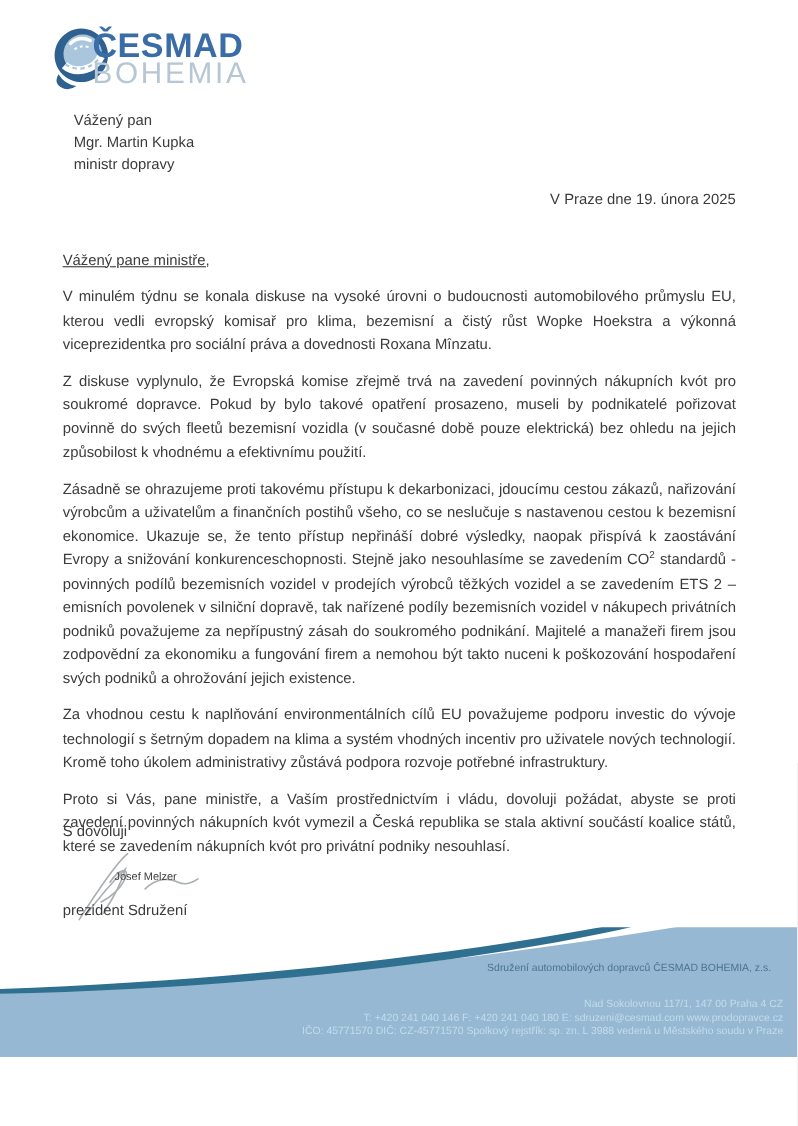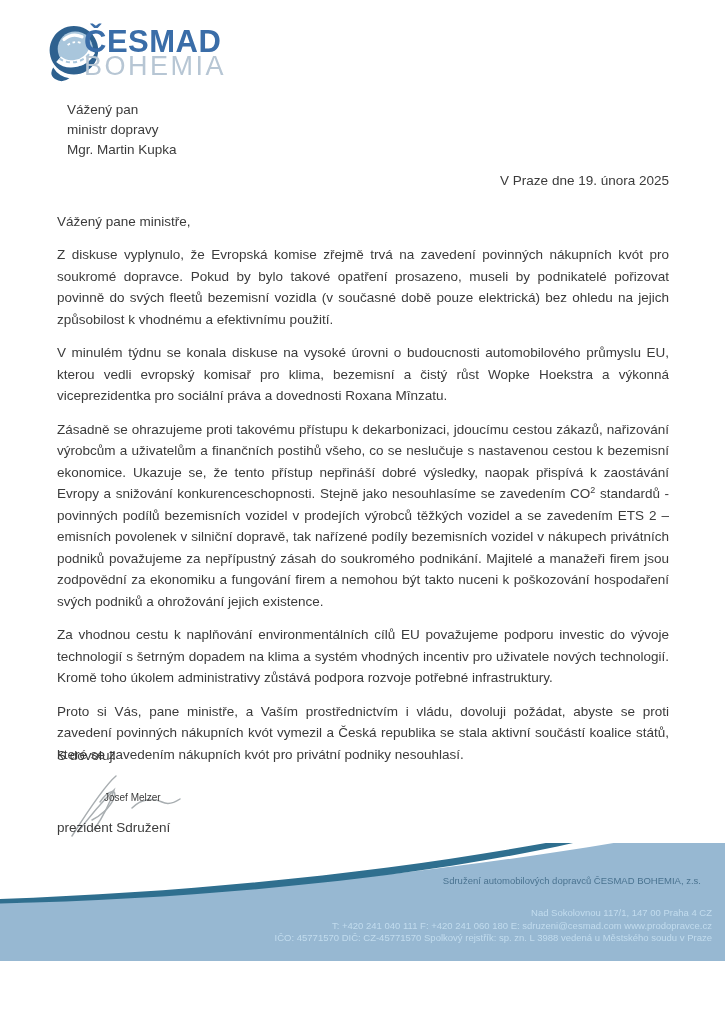--- a/index.html
+++ b/index.html
@@ -23,21 +23,21 @@
     font-size:27px;font-weight:400;letter-spacing:2.5px;
     color:#b7c6d4;margin-top:-4px;
   }
   
   .letter{
     position:absolute;left:57px;right:56px;top:100px;
     font-size:13.5px;line-height:21.5px;
   }
   .recipient{margin-left:10px;line-height:20px;}
   .dateline{margin-top:10px;text-align:right;}
-  .salutation{margin-top:19px;}
+  .salutation{margin-top:34px;text-decoration:underline;}
   .letter p{margin:12px 0 0 0;text-align:justify;}
   .letter sup{font-size:9px;line-height:0;}
   
   .valediction{position:absolute;left:57px;top:748px;font-size:13.5px;}
   .signature{position:absolute;left:60px;top:772px;}
   .signer-name{position:absolute;left:84px;top:792px;font-size:10px;margin-left:20px;}
   .signer-title{position:absolute;left:57px;top:820px;font-size:13.5px;}
   
   .footer{position:absolute;left:0;top:843px;width:725px;height:134px;}
   .footer svg.band{position:absolute;left:0;top:0;}
@@ -70,30 +70,30 @@
     </svg>
     <div class="wordmark">
       <div class="l1">ČESMAD</div>
       <div class="l2">BOHEMIA</div>
     </div>
   </div>
 
   <div class="letter">
     <div class="recipient">
       <div>Vážený pan</div>
+      <div>Mgr. Martin Kupka</div>
       <div>ministr dopravy</div>
-      <div>Mgr. Martin Kupka</div>
     </div>
 
     <div class="dateline">V Praze dne 19. února 2025</div>
 
     <div class="salutation">Vážený pane ministře,</div>
 
+    <p>V minulém týdnu se konala diskuse na vysoké úrovni o budoucnosti automobilového průmyslu EU, kterou vedli evropský komisař pro klima, bezemisní a čistý růst Wopke Hoekstra a výkonná viceprezidentka pro sociální práva a dovednosti Roxana Mînzatu.</p>
     <p>Z diskuse vyplynulo, že Evropská komise zřejmě trvá na zavedení povinných nákupních kvót pro soukromé dopravce. Pokud by bylo takové opatření prosazeno, museli by podnikatelé pořizovat povinně do svých fleetů bezemisní vozidla (v současné době pouze elektrická) bez ohledu na jejich způsobilost k vhodnému a efektivnímu použití.</p>
-    <p>V minulém týdnu se konala diskuse na vysoké úrovni o budoucnosti automobilového průmyslu EU, kterou vedli evropský komisař pro klima, bezemisní a čistý růst Wopke Hoekstra a výkonná viceprezidentka pro sociální práva a dovednosti Roxana Mînzatu.</p>
     <p><span>Zásadně se ohrazujeme proti takovému přístupu k dekarbonizaci, jdoucímu cestou zákazů, nařizování výrobcům a uživatelům a finančních postihů všeho, co se neslučuje s nastavenou cestou k bezemisní ekonomice. Ukazuje se, že tento přístup nepřináší dobré výsledky, naopak přispívá k zaostávání Evropy a snižování konkurenceschopnosti. Stejně jako nesouhlasíme se zavedením CO</span><sup>2</sup><span> standardů - povinných podílů bezemisních vozidel v prodejích výrobců těžkých vozidel a se zavedením ETS 2 – emisních povolenek v silniční dopravě, tak nařízené podíly bezemisních vozidel v nákupech privátních podniků považujeme za nepřípustný zásah do soukromého podnikání. Majitelé a manažeři firem jsou zodpovědní za ekonomiku a fungování firem a nemohou být takto nuceni k poškozování hospodaření svých podniků a ohrožování jejich existence.</span></p>
     <p>Za vhodnou cestu k naplňování environmentálních cílů EU považujeme podporu investic do vývoje technologií s šetrným dopadem na klima a systém vhodných incentiv pro uživatele nových technologií. Kromě toho úkolem administrativy zůstává podpora rozvoje potřebné infrastruktury.</p>
     <p>Proto si Vás, pane ministře, a Vaším prostřednictvím i vládu, dovoluji požádat, abyste se proti zavedení povinných nákupních kvót vymezil a Česká republika se stala aktivní součástí koalice států, které se zavedením nákupních kvót pro privátní podniky nesouhlasí.</p>
   </div>
 
   <div class="valediction">S dovoluji</div>
 
   <svg class="signature" width="150" height="70" viewBox="0 0 150 70">
     <g fill="none" stroke="#9aa0a4" stroke-width="1.5" stroke-linecap="round" opacity="0.85">
       <path d="M12,64 C26,42 44,14 56,4"></path>
@@ -113,18 +113,18 @@
 
       <path d="M0,56 C230,48 440,22 598,-10 L614,-10 C470,28 240,55 0,60.5 Z" fill="#2f6f8f"></path>
     </svg>
 
     <div class="footer-org">
       <div>Sdružení automobilových dopravců ČESMAD BOHEMIA, z.s.</div>
     </div>
 
     <div class="footer-contact">
       <div>Nad Sokolovnou 117/1, 147 00 Praha 4 CZ</div>
-      <div>T: +420 241 040 111 F: +420 241 060 180 E: sdruzeni@cesmad.com www.prodopravce.cz</div>
+      <div>T: +420 241 040 146 F: +420 241 040 180 E: sdruzeni@cesmad.com www.prodopravce.cz</div>
       <div>IČO: 45771570 DIČ: CZ-45771570 Spolkový rejstřík: sp. zn. L 3988 vedená u Městského soudu v Praze</div>
     </div>
   </div>
 
 </div>
 
 </body></html>

